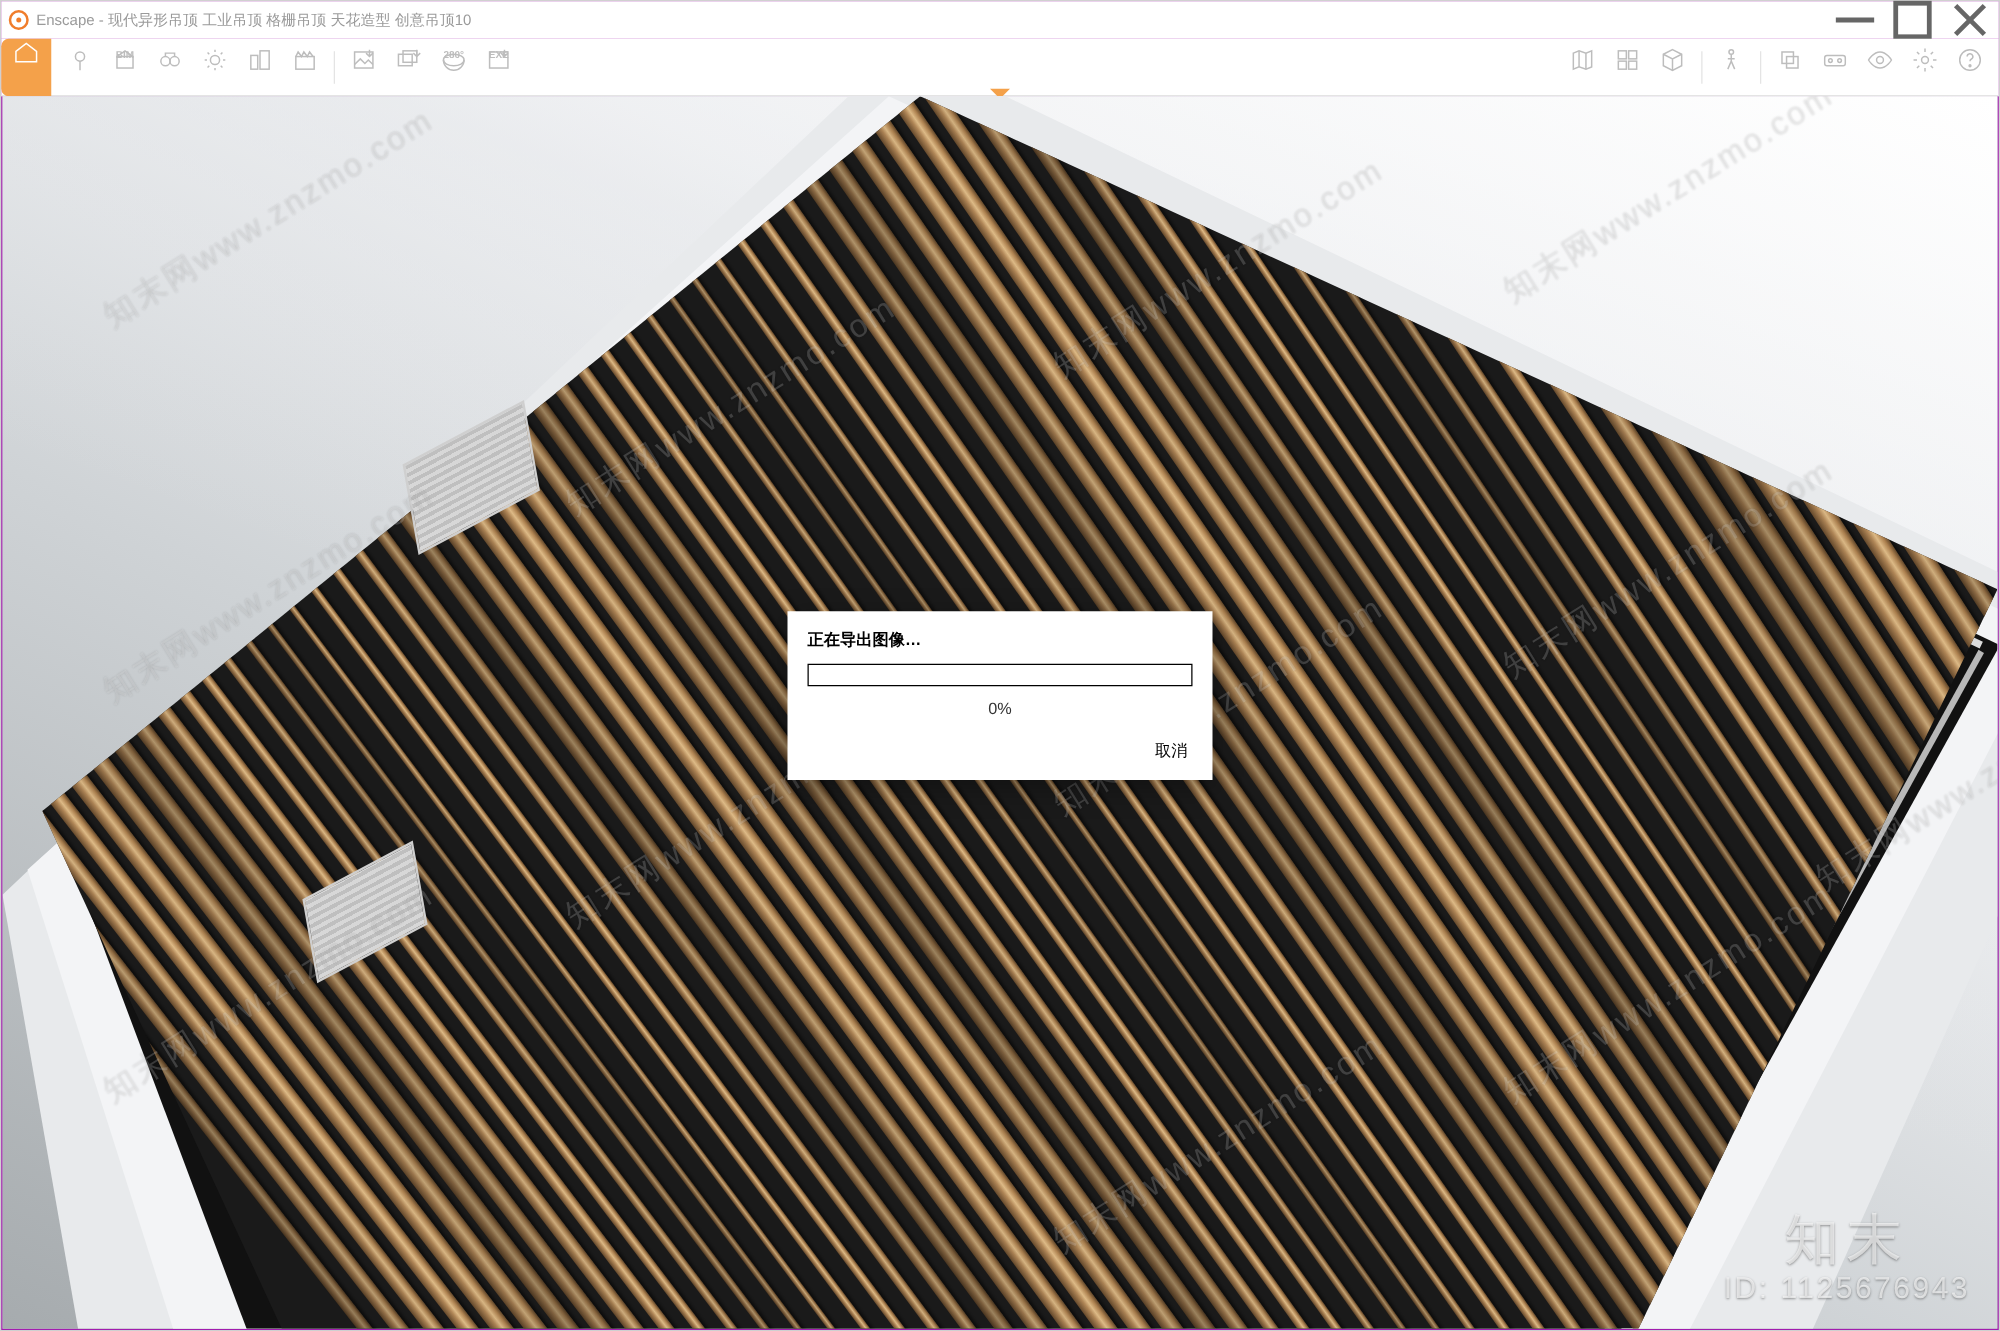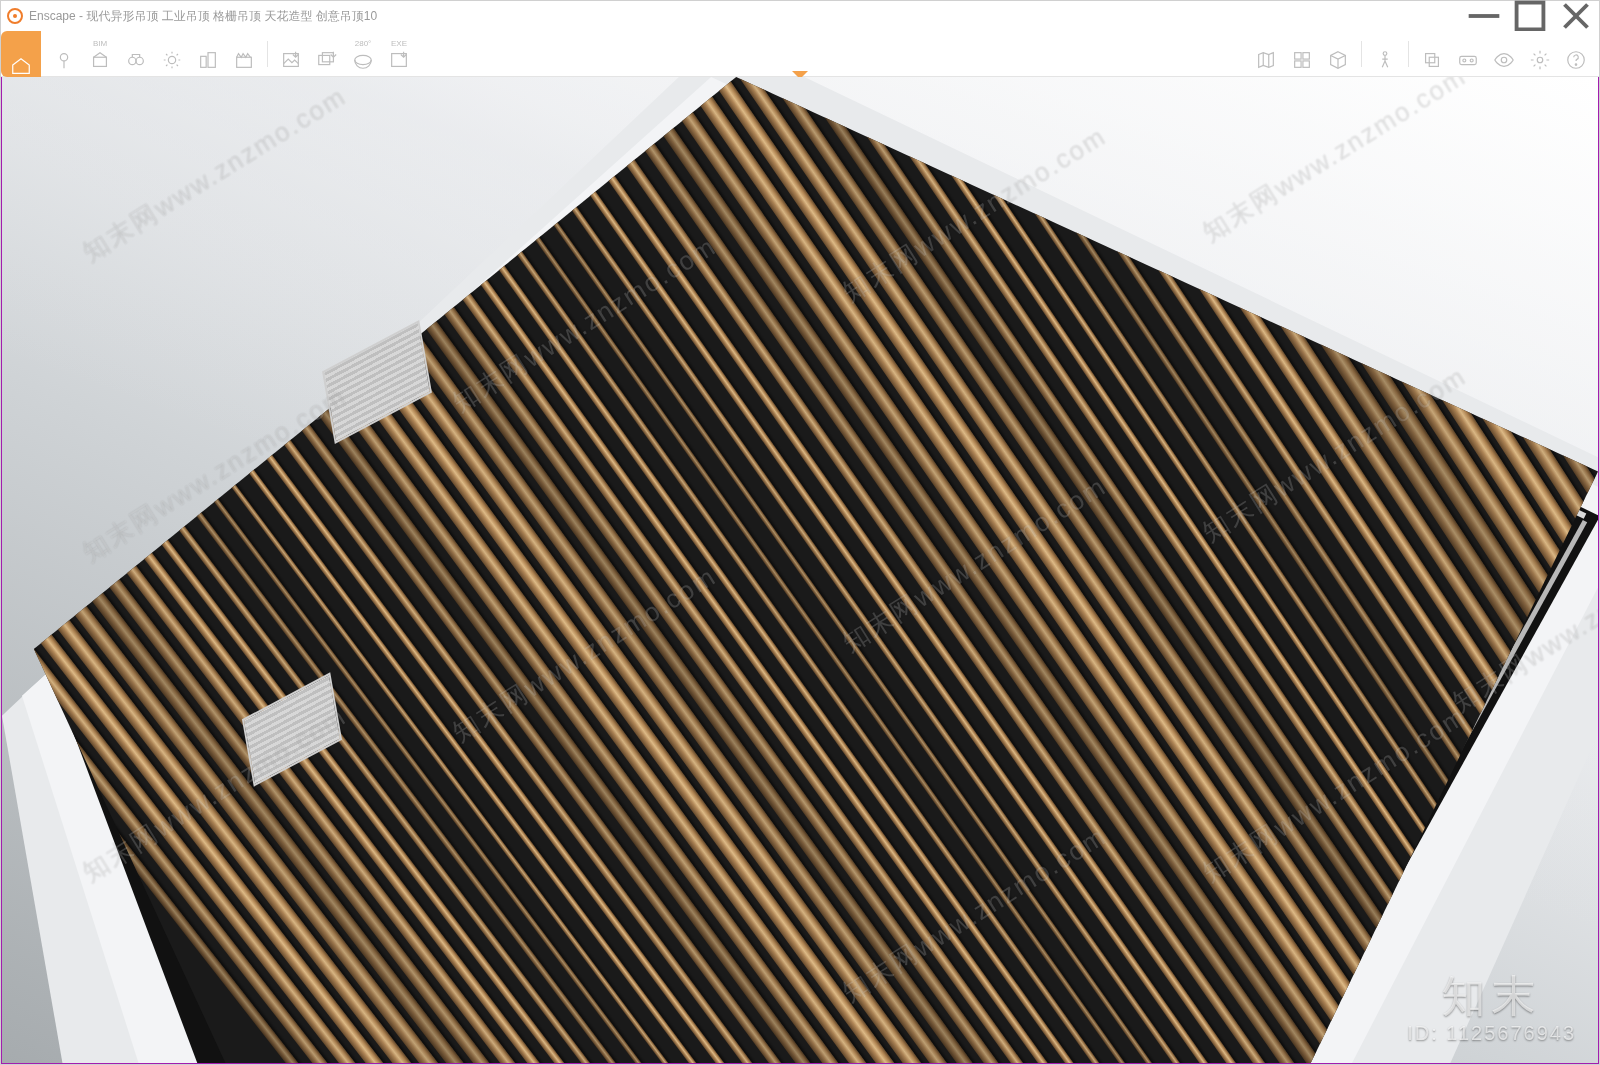--- a/index.html
+++ b/index.html
@@ -31,22 +31,22 @@
   }
 
   
   .toolbar {
     height: 46px; background:#fff; border-bottom:1px solid #e4e4e4;
     display:flex; align-items:center; justify-content:space-between; padding:0 6px;
     position:relative;
   }
   .toolbar-left, .toolbar-right { display:flex; align-items:center; gap:2px; }
   .tbtn {
-    width:34px; height:34px; display:flex; align-items:flex-end; justify-content:center;
-    color:#bdbdbd; border-radius:4px; position:relative;
+    width:34px; height:34px; display:flex; align-items:flex-start; justify-content:center;
+    color:#bdbdbd; border-radius:4px; position:relative;font-weight:bold;
   }
   .tbtn.home { background:#f4a14a; color:#fff; border-radius:6px 0 0 6px; margin:-6px 4px -6px -6px; width:40px; height:46px;}
   .tbtn svg { width:22px; height:22px; stroke:currentColor; fill:none; stroke-width:1.3; }
   .tbtn.home svg{ stroke:#fff; }
   .bim-label { font-size:8px; color:#bdbdbd; position:absolute; top:2px; left:50%; transform:translateX(-50%);}
   .tool-sep { width:1px; height:26px; background:#e4e4e4; margin:0 4px; }
   .toolbar-handle {
     position:absolute; top:40px; left:50%; transform:translateX(-50%);
     width:0;height:0;border-left:8px solid transparent;border-right:8px solid transparent;border-top:8px solid #f4a14a;
   }
@@ -93,21 +93,21 @@
     transform:rotate(-32deg); white-space:nowrap; pointer-events:none; font-weight:500;
     text-shadow:0 0 2px rgba(0,0,0,.15);
   }
 
   
   .brand {
     position:absolute; right:22px; bottom:18px; text-align:center; color:rgba(255,255,255,.65);
     text-shadow:0 1px 2px rgba(0,0,0,.4);
   }
   .brand .cn { font-size:44px; letter-spacing:6px; font-weight:300; }
-  .brand .id { font-size:20px; letter-spacing:2px; margin-top:-4px;}
+  .brand .id { font-size:24px; letter-spacing:2px; margin-top:-4px;}
 
   
   .dialog {
     position:absolute; left:50%; top:50%; transform:translate(-50%,-60%);
     width:340px; background:#fff; padding:14px 16px 10px 16px;
     box-shadow:0 6px 22px rgba(0,0,0,.35);
     font-size:13px; color:#000;
   }
   .dialog .title { font-weight:700; margin-bottom:10px; }
   .progress-outer {
@@ -395,15 +395,25 @@
         <div class="wm" style="left: 1180px; top: 360px;">知末网www.znzmo.com</div>
         <div class="wm" style="left: 1180px; top: 700px;">知末网www.znzmo.com</div>
         <div class="wm" style="left: 1430px; top: 530px;">知末网www.znzmo.com</div>
       </div>
 
     <div class="brand">
       <div class="cn">知末</div>
       <div class="id">ID: 1125676943</div>
     </div>
 
+    <div class="dialog">
+      <div class="title">正在导出图像…</div>
+      <div class="progress-outer">
+        <div class="progress-inner" id="prog-inner" style="width: 0%;"></div>
+      </div>
+      <div class="pct">0%</div>
+      <div class="dlg-actions">
+        <span class="dlg-btn">取消</span>
+      </div>
+    </div>
 
   </div>
 </div>
 
 </body></html>

